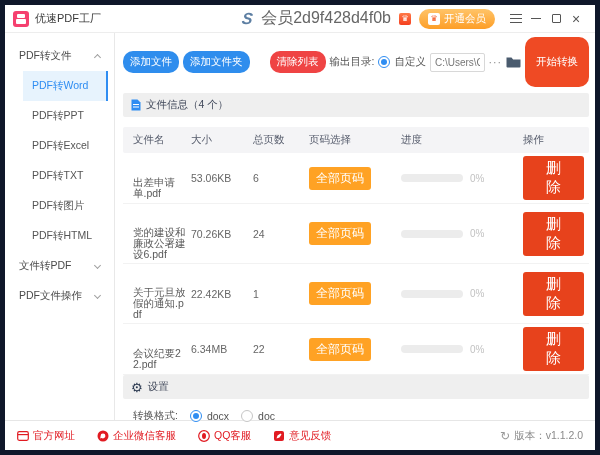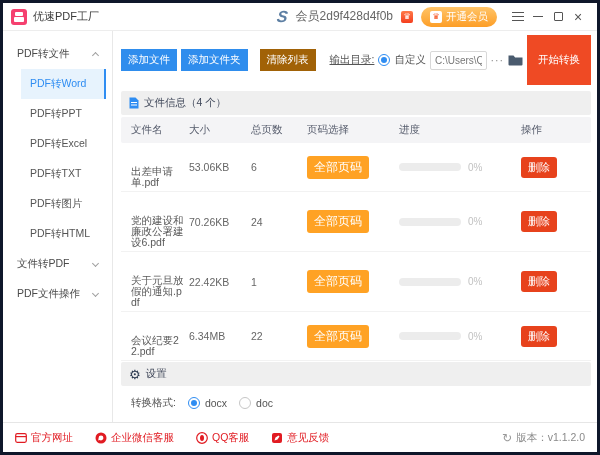--- a/index.html
+++ b/index.html
@@ -1,28 +1,28 @@
 <!DOCTYPE html>
 <html><head>
 <meta charset="utf-8">
 <style>
   * { box-sizing: border-box; margin: 0; padding: 0; }
   html,body { background:#fff; }
   body { font-family:"Liberation Sans","DejaVu Sans",sans-serif; font-size:10.5px; color:#444; }
-  .window { width:600px; height:455px; border:3px solid #0f172a; background:#fff; display:flex; flex-direction:column; overflow:hidden; }
+  .window { width:600px; height:455px; border:5px solid #0f172a; background:#fff; display:flex; flex-direction:column; overflow:hidden; }
 
   
   .titlebar { flex:0 0 28px; display:flex; align-items:center; padding:0 10px 0 8px; border-bottom:1px solid #ededed; }
   .app-icon { position:relative; width:16px; height:16px; background:#f5406f; border-radius:3px; flex:0 0 16px; }
   .app-icon::before { content:""; position:absolute; top:3px; left:4px; width:8px; height:4px; background:#fff; border-radius:1px; }
   .app-icon::after  { content:""; position:absolute; top:8px; left:3px; width:10px; height:5px; background:#fff; border-radius:1px; }
   .app-title { margin-left:6px; font-size:11px; color:#3a3a3a; }
   .tb-right { margin-left:auto; display:flex; align-items:center; gap:8px; }
   .brand-s { font-size:16px; font-weight:bold; font-style:italic; color:#5d7fa3; transform:skewX(-8deg); line-height:1; }
-  .member { color:#666; font-size:12px; }
+  .member { color:#666; font-size:16px; }
   .vip-badge { width:12px; height:12px; border-radius:2px; background:linear-gradient(180deg,#ff7948,#f43f1f); color:#fff; font-size:8px; line-height:12px; text-align:center; display:inline-block; }
   .upgrade { display:flex; align-items:center; gap:4px; background:linear-gradient(180deg,#ffc468,#fd9e27); color:#fff; border-radius:10px; padding:3px 9px; cursor:pointer; }
   .upgrade .pill-badge { background:#fff; color:#f5521f; }
   .win-controls { display:flex; align-items:center; gap:2px; margin-left:4px; }
   .wc { width:18px; height:18px; display:inline-flex; align-items:center; justify-content:center; color:#555; cursor:pointer; }
   .wc.menu i { width:12px; height:1.6px; background:#555; box-shadow:0 -4px 0 #555, 0 4px 0 #555; }
   .wc.min i { width:10px; height:1.5px; background:#555; }
   .wc.max i { width:9px; height:9px; border:1.3px solid #555; border-radius:1px; }
   .wc.close { font-size:14px; }
 
@@ -33,46 +33,46 @@
   .chev { width:5px; height:5px; border-right:1.4px solid #a0a0a0; border-bottom:1.4px solid #a0a0a0; display:inline-block; }
   .chev.up { transform:rotate(-135deg); margin-top:2px; }
   .chev.down { transform:rotate(45deg); margin-bottom:2px; }
   .sitem { padding:8px 0 8px 27px; color:#555; cursor:pointer; }
   .sitem.selected { margin:0 6px 0 18px; padding:8px 0 8px 9px; background:#e7f3fd; color:#2f8df2; border-right:2px solid #2f8df2; }
 
   .main { flex:1; display:flex; flex-direction:column; min-width:0; padding:4px 6px 4px 8px; }
 
   
   .toolbar { flex:0 0 30px; display:flex; align-items:center; gap:4px; }
-  .btn { border:none; color:#fff; font-size:10.5px; padding:4px 7px; border-radius:0; cursor:pointer; font-family:Liberation Mono, monospace; white-space:nowrap; }
+  .btn { border:none; color:#fff; font-size:10.5px; padding:4px 7px; border-radius:10px; cursor:pointer; font-family:Liberation Mono, monospace; white-space:nowrap; }
   .btn.blue { background:#2f8ded; }
-  .btn.orange { background:#a16207; margin-left:8px; }
-  .out-label { margin-left:10px; color:#555; white-space:nowrap;text-decoration:underline; }
+  .btn.orange { background:#ef4444; margin-left:16px; }
+  .out-label { color:#555; white-space:nowrap; }
   .radio { width:12px; height:12px; border-radius:50%; border:1px solid #2f8df2; background:#fff; position:relative; display:inline-block; flex:0 0 12px; }
   .radio.on::after { content:""; position:absolute; inset:2px; border-radius:50%; background:#2f8df2; }
   .radio.off { border-color:#c6c6c6; }
   .out-mode { color:#555; white-space:nowrap; }
   .path { flex:0 1 98px; width:98px; min-width:40px; border:1px solid #d8d8d8; border-radius:2px; padding:3px 4px; font-size:10px; color:#777; font-family:inherit; }
   .dots { color:#888; letter-spacing:1px; cursor:pointer; }
   .folder { display:inline-flex; cursor:pointer; }
   .btn.start { background:#ef4a24; margin-left:auto; padding:18px 11px; }
 
   
   .panel-head { margin-top:6px; background:#efefef; border-radius:2px; padding:5px 8px; display:flex; align-items:center; gap:5px; color:#40485a; flex:0 0 auto; }
   .grid { display:grid; grid-template-columns:58px 62px 56px 92px 122px 1fr; padding-left:10px; padding-right:6px; align-items:center; }
-  .thead { margin-top:2px; background:#f4f4f6; border-radius:2px; color:#555b6b;font-family:Liberation Serif, serif; }
+  .thead { margin-top:10px; background:#f4f4f6; border-radius:2px; color:#555b6b;font-family:Liberation Serif, serif; }
   .thead span { padding:6px 0; }
   .trow { border-bottom:1px solid #f2f2f2; padding-top:3px; padding-bottom:3px; }
   .cell-name { color:#5a5a5a; word-break:break-all; line-height:11px; padding-right:4px;margin-top:20px; }
   .cell { color:#666; }
   .psel { border:none; background:#ffa224; color:#fff; font-size:12px; padding:3px 7px; border-radius:3px; cursor:pointer; font-family:inherit; }
   .prog { display:flex; align-items:center; gap:7px; }
   .prog .bar { width:62px; height:8px; background:#ececec; border-radius:4px; }
   .prog em { font-style:normal; color:#c2c2c2; font-size:10px; }
-  .del { border:none; background:#e7421c; color:#fff; font-size:11px; padding:3px 7px; border-radius:3px; cursor:pointer; font-family:inherit; }
+  .del { border:none; background:#e7421c; color:#fff; font-size:15px; padding:3px 23px; border-radius:3px; cursor:pointer; font-family:inherit; }
   .spacer { flex:1; }
 
   
   .settings-head { margin-top:0; }
   .gear { font-size:13px; color:#2b3950; line-height:1; }
   .format-row { flex:0 0 auto; display:flex; align-items:center; gap:6px; padding:10px 8px 8px 10px; color:#555; }
   .fopt { display:flex; align-items:center; gap:5px; cursor:pointer; margin-left:6px; }
 
   
   .footer { flex:0 0 30px; border-top:1px solid #e6e6e6; display:flex; align-items:center; padding:0 12px; gap:22px; background:#fff; }

